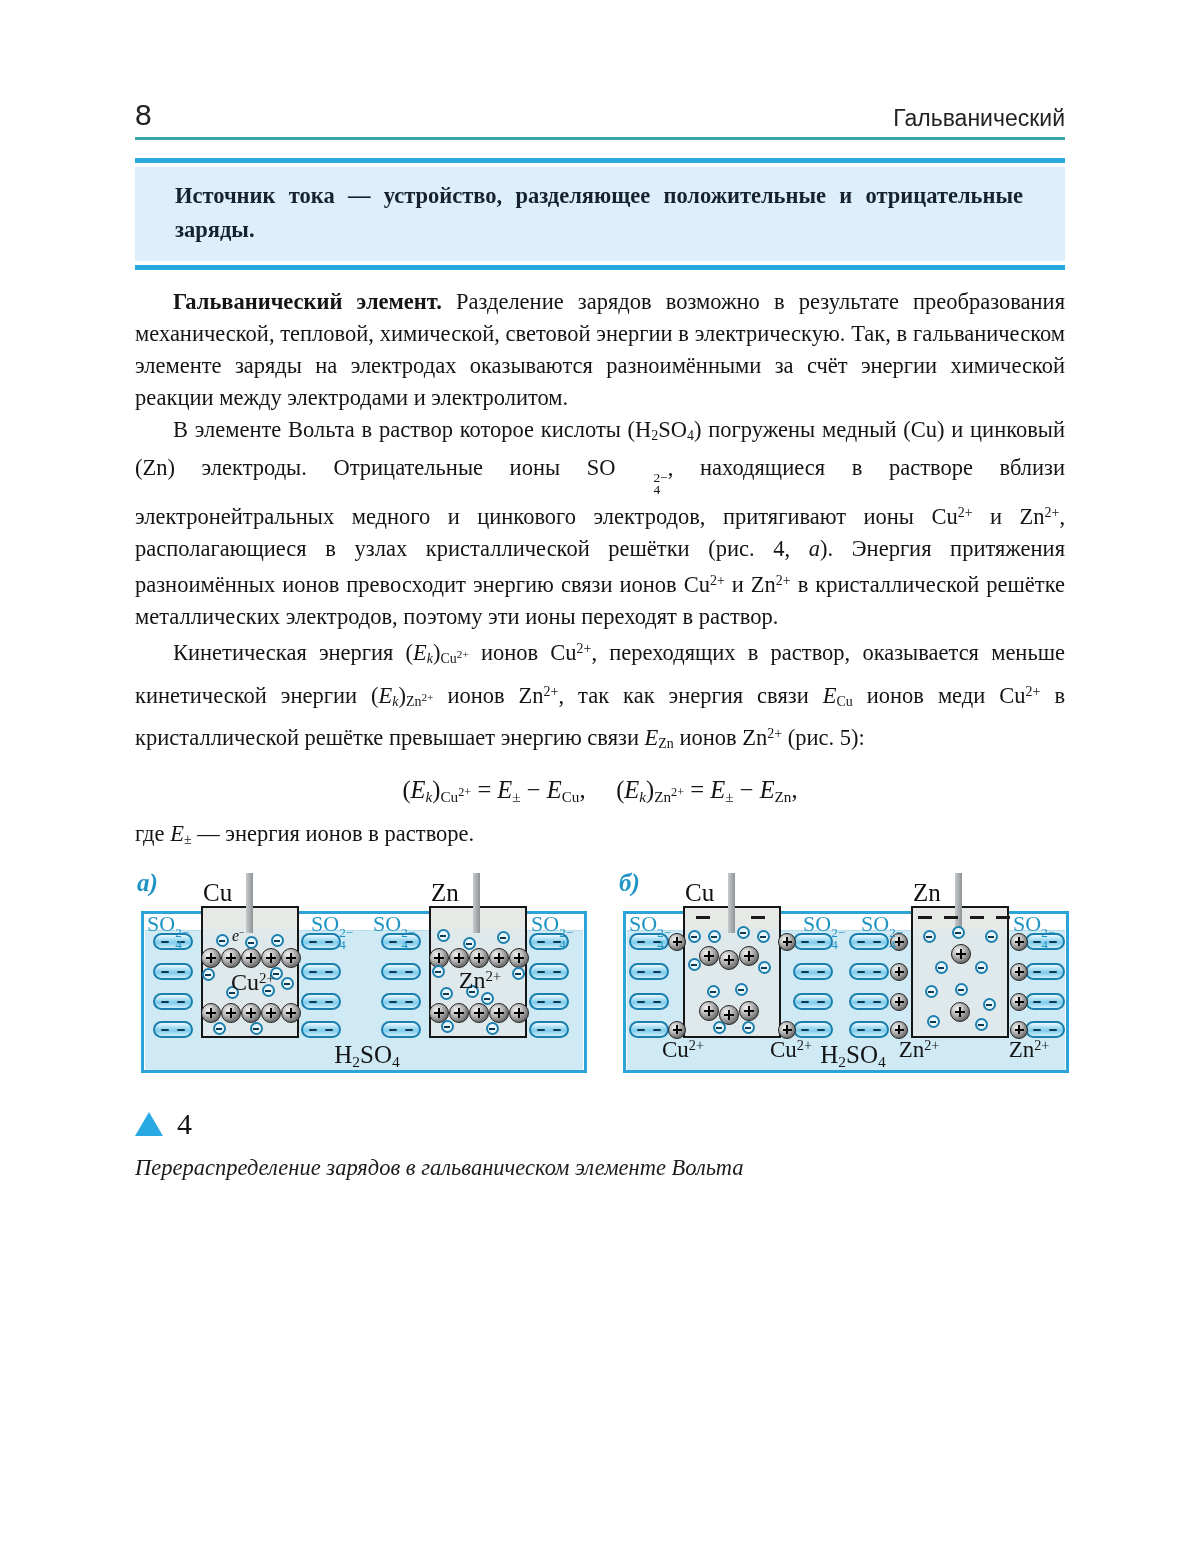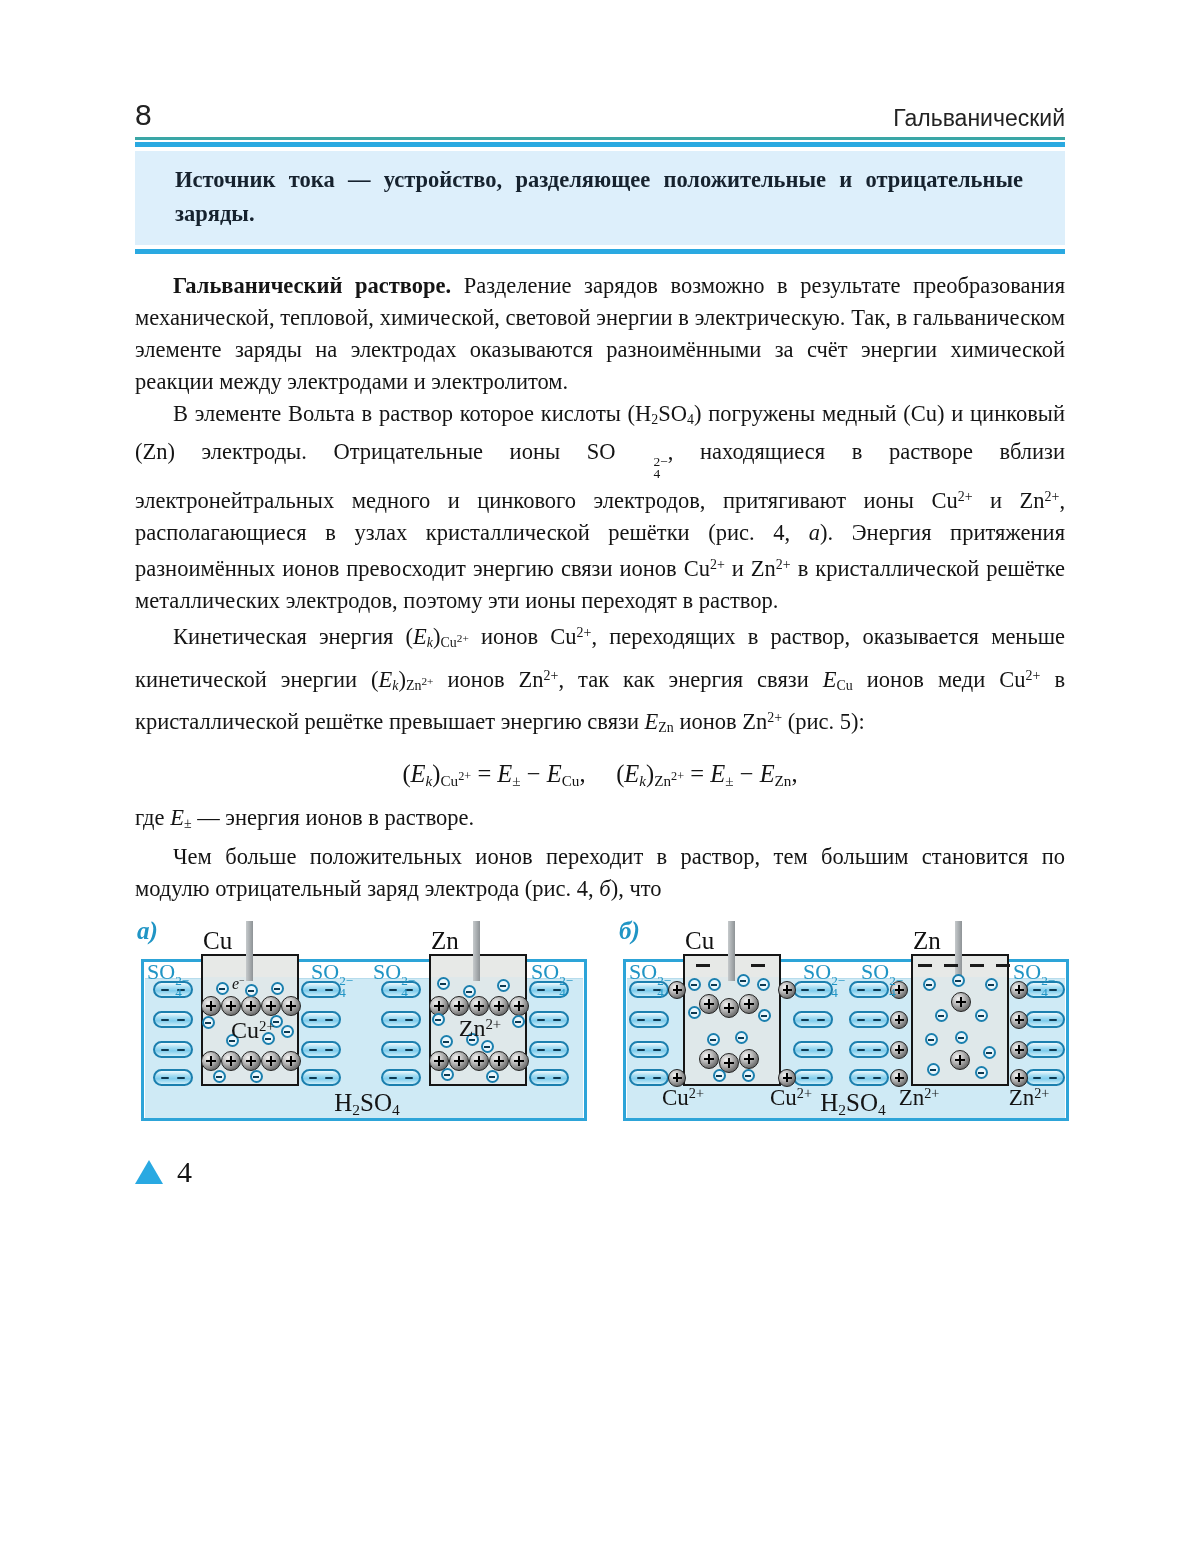--- a/index.html
+++ b/index.html
@@ -34,21 +34,21 @@
   .i{font-style:italic;}
   .b{font-weight:bold;}
   .sub{font-size:62%;vertical-align:-0.25em;}
   .sup{font-size:62%;vertical-align:0.5em;}
   .subsup{font-size:50%;vertical-align:0.15em;}
   .sub.i{font-style:italic;}
   .stack{display:inline-flex;flex-direction:column;line-height:0.95;font-size:60%;vertical-align:-0.45em;text-align:left;}
   .stack span{display:block;}
   
   .def-box{
-    width:930px;margin-top:2px;
+    width:930px;margin-top:18px;
     border-top:5px solid #2aa9e1;border-bottom:5px solid #2aa9e1;
     box-sizing:border-box;
   }
   .def-inner{
     background:#ddeffb;margin:4px 0;
     padding:12px 42px 14px 40px;
     font-weight:bold;color:#16222e;
     font-size:22.5px;line-height:34px;text-align:justify;
   }
   
@@ -112,31 +112,30 @@
   <div class="hdr">
     <span class="num">8</span>
     <span class="sec">Гальванический</span>
   </div>
 
 
   <div class="def-box">
     <div class="def-inner">Источник тока — устройство, разделяющее положительные и отрицательные заряды.</div>
   </div>
 
-  <p class="bt ind mt2"><span class="b">Гальванический растворе.</span><span> Разделение зарядов возможно в результате преобразования механической, тепловой, химической, световой энергии в электрическую. Так, в гальваническом элементе заряды на электродах оказываются разноимёнными за счёт энергии химической реакции между электродами и электролитом.</span></p>
+  <p class="bt ind mt2"><span class="b">Гальванический элемент.</span><span> Разделение зарядов возможно в результате преобразования механической, тепловой, химической, световой энергии в электрическую. Так, в гальваническом элементе заряды на электродах оказываются разноимёнными за счёт энергии химической реакции между электродами и электролитом.</span></p>
   <p class="bt ind"><span>В элементе Вольта в раствор которое кислоты (H</span><span class="sub">2</span><span>SO</span><span class="sub">4</span><span>) погружены медный (Cu) и цинковый (Zn) электроды. Отрицательные ионы </span><span>SO</span><span class="stack">
         <span>2−</span>
         <span>4</span>
       </span><span>, находящиеся в растворе вблизи электронейтральных медного и цинкового электродов, притягивают ионы </span><span>Cu</span><span class="sup">2+</span><span> и </span><span>Zn</span><span class="sup">2+</span><span>, располагающиеся в узлах кристаллической решётки (рис. 4, </span><span class="i">а</span><span>). Энергия притяжения разноимённых ионов превосходит энергию связи ионов </span><span>Cu</span><span class="sup">2+</span><span> и </span><span>Zn</span><span class="sup">2+</span><span> в кристаллической решётке металлических электродов, поэтому эти ионы переходят в раствор.</span></p>
   <p class="bt ind"><span>Кинетическая энергия (</span><span class="i">E</span><span class="sub i">k</span><span>)</span><span class="sub">Cu</span><span class="subsup">2+</span><span> ионов </span><span>Cu</span><span class="sup">2+</span><span>, переходящих в раствор, оказывается меньше кинетической энергии (</span><span class="i">E</span><span class="sub i">k</span><span>)</span><span class="sub">Zn</span><span class="subsup">2+</span><span> ионов </span><span>Zn</span><span class="sup">2+</span><span>, так как энергия связи </span><span class="i">E</span><span class="sub">Cu</span><span> ионов меди </span><span>Cu</span><span class="sup">2+</span><span> в кристаллической решётке превышает энергию связи </span><span class="i">E</span><span class="sub">Zn</span><span> ионов </span><span>Zn</span><span class="sup">2+</span><span> (рис. 5):</span></p>
 
   <div class="formula"><span>(</span><span class="i">E</span><span class="sub i">k</span><span>)</span><span class="sub">Cu</span><span class="subsup">2+</span><span> = </span><span class="i">E</span><span class="sub">±</span><span> − </span><span class="i">E</span><span class="sub">Cu</span><span>,  (</span><span class="i">E</span><span class="sub i">k</span><span>)</span><span class="sub">Zn</span><span class="subsup">2+</span><span> = </span><span class="i">E</span><span class="sub">±</span><span> − </span><span class="i">E</span><span class="sub">Zn</span><span>,</span></div>
 
   <p class="bt"><span>где </span><span class="i">E</span><span class="sub">±</span><span> — энергия ионов в растворе.</span></p>
-  <p class="bt ind"><span>Чем больше положительных ионов переходит в раствор, тем большим становится по модулю отрицательный заряд электрода (рис. 4, </span><span class="i">б</span><span>), что</span></p>
 
   <div class="fig-row">
 
     <div class="fig-panel">
       <span class="panel-tag">а)</span>
       <div class="liquid"></div>
       <div class="vessel"></div>
       <div class="rod" style="left:111px"></div>
       <div class="rod" style="left:338px"></div>
       <div class="electrode" style="left:66px">
@@ -327,14 +326,15 @@
           <div class="mdash" style="left: 379px; top: 45.65px;"></div>
         </div>
     </div>
 
   </div>
 
   <div class="fig-marker">
     <span class="tri"></span>
     <span class="fig-num">4</span>
   </div>
+  <p class="fig-cap">Перераспределение зарядов в гальваническом элементе Вольта</p>
 
 </div>
 
 </body></html>

